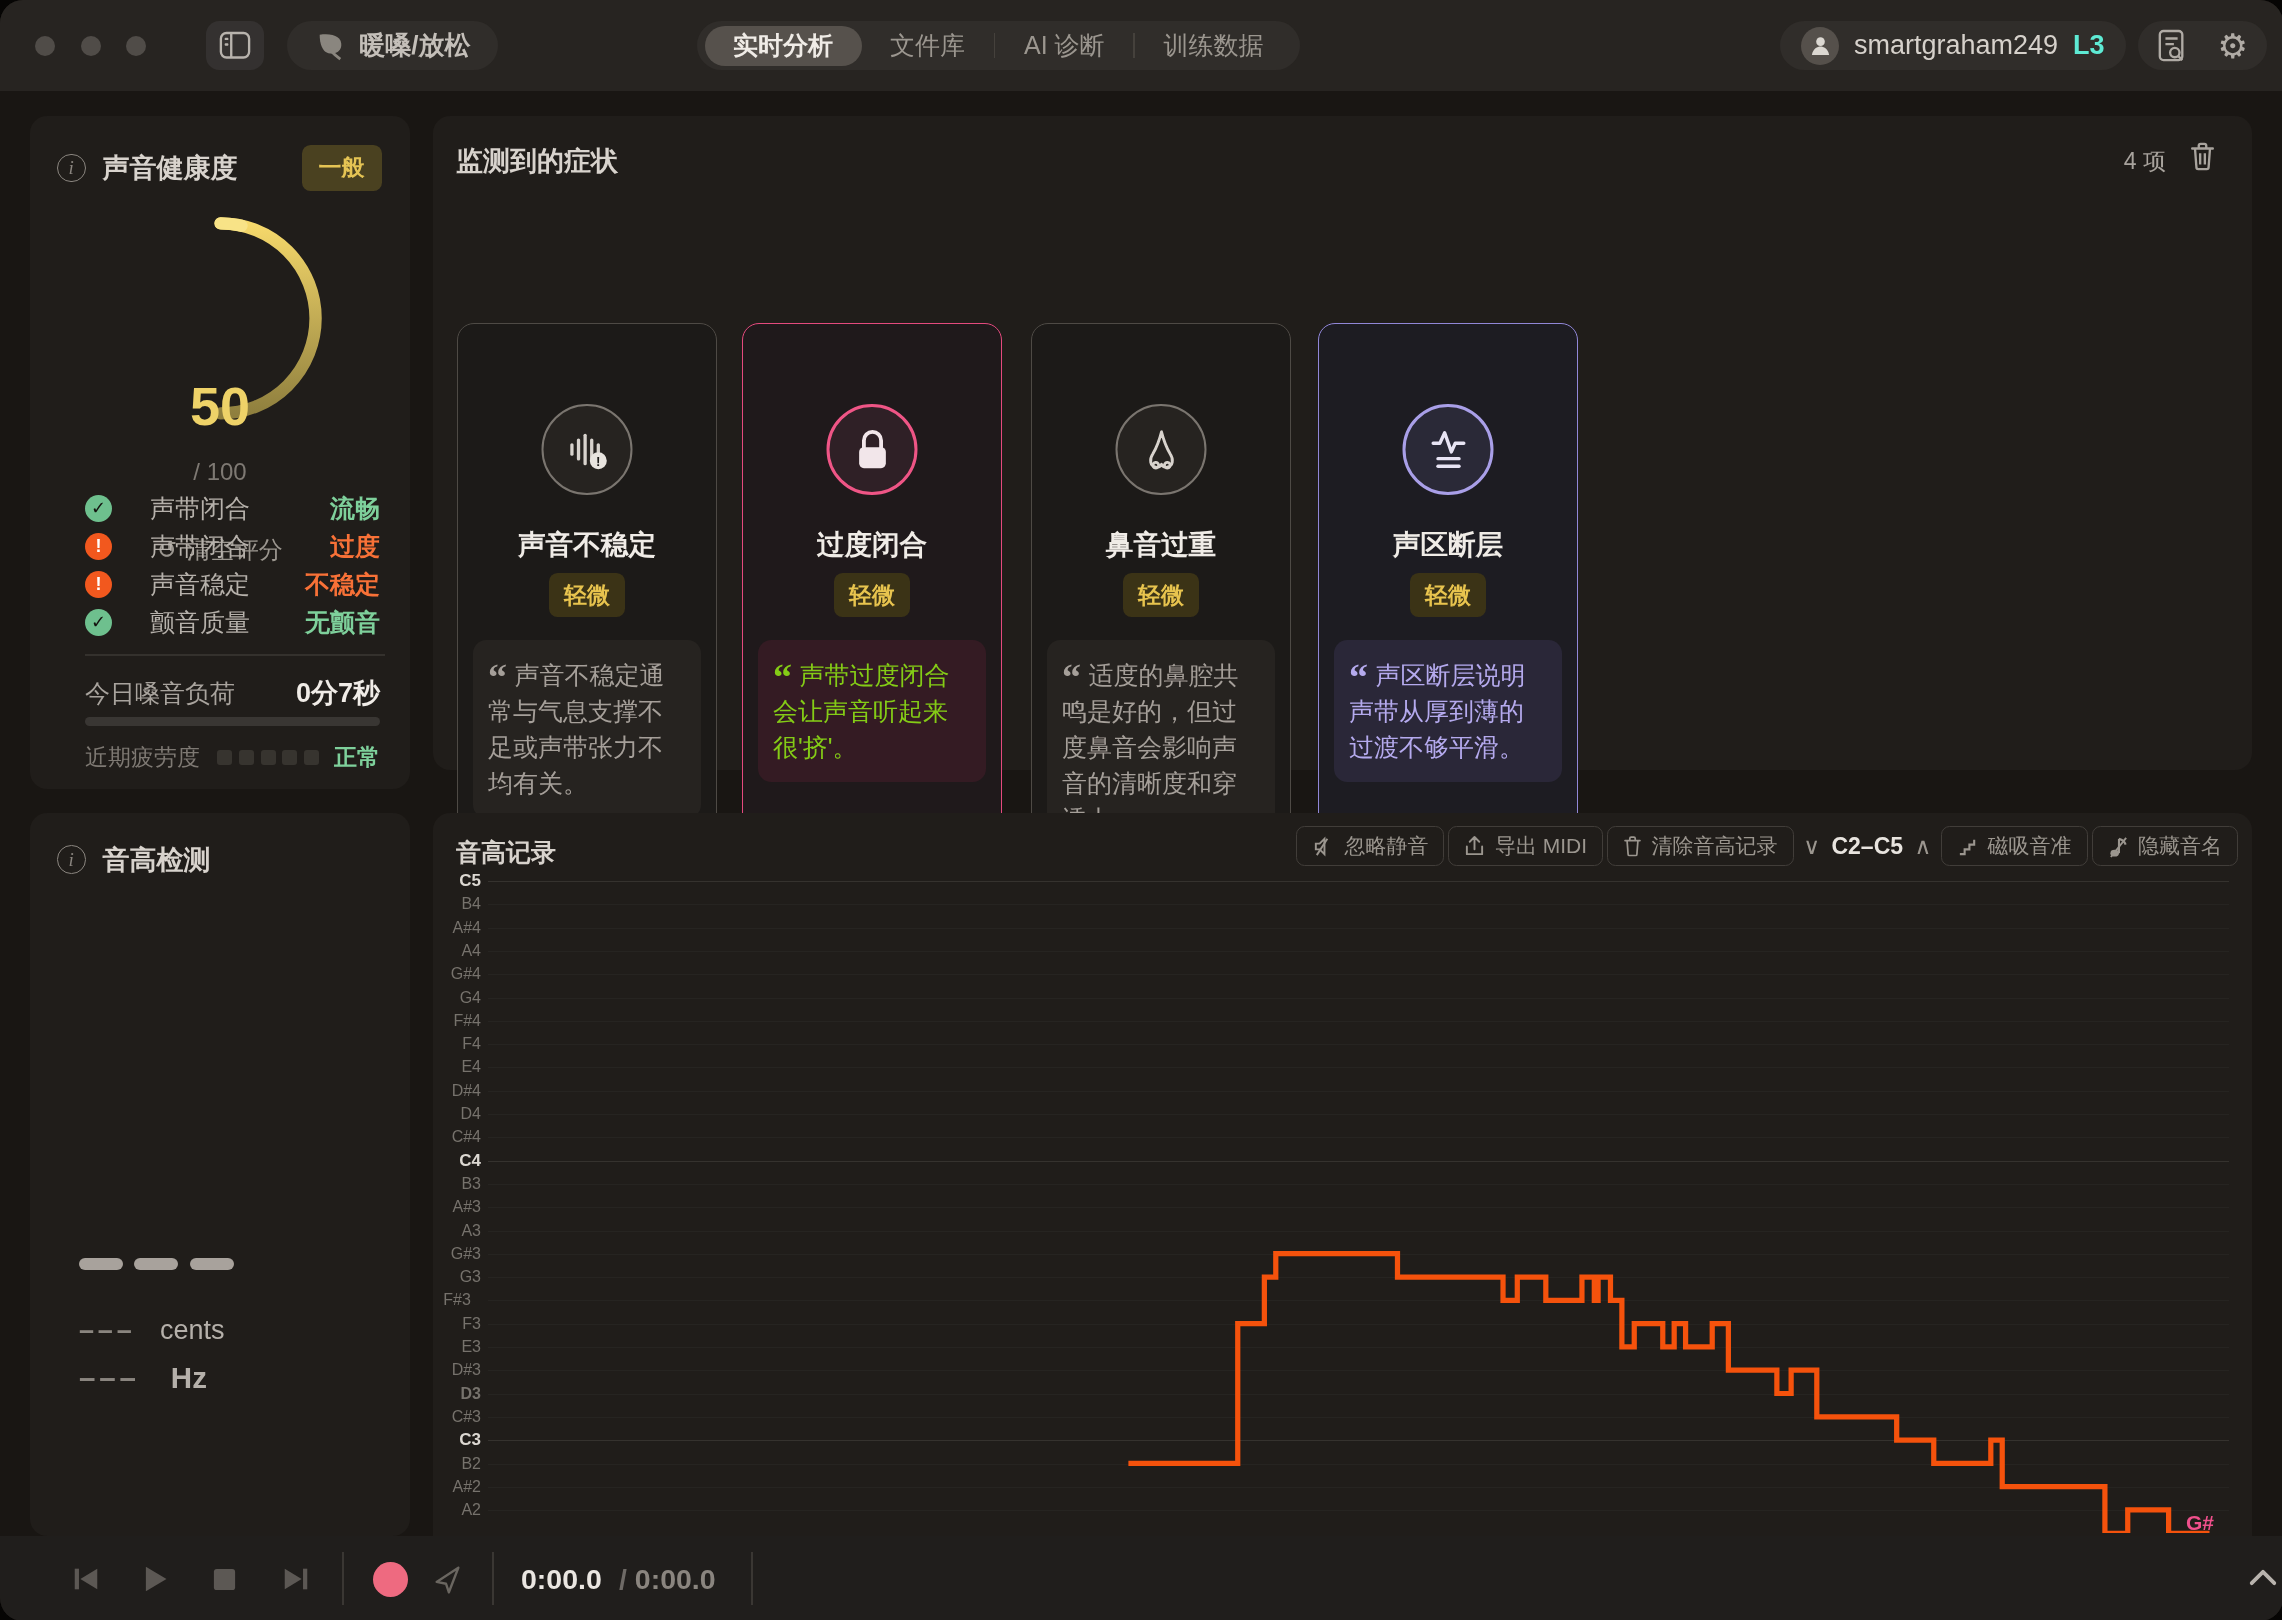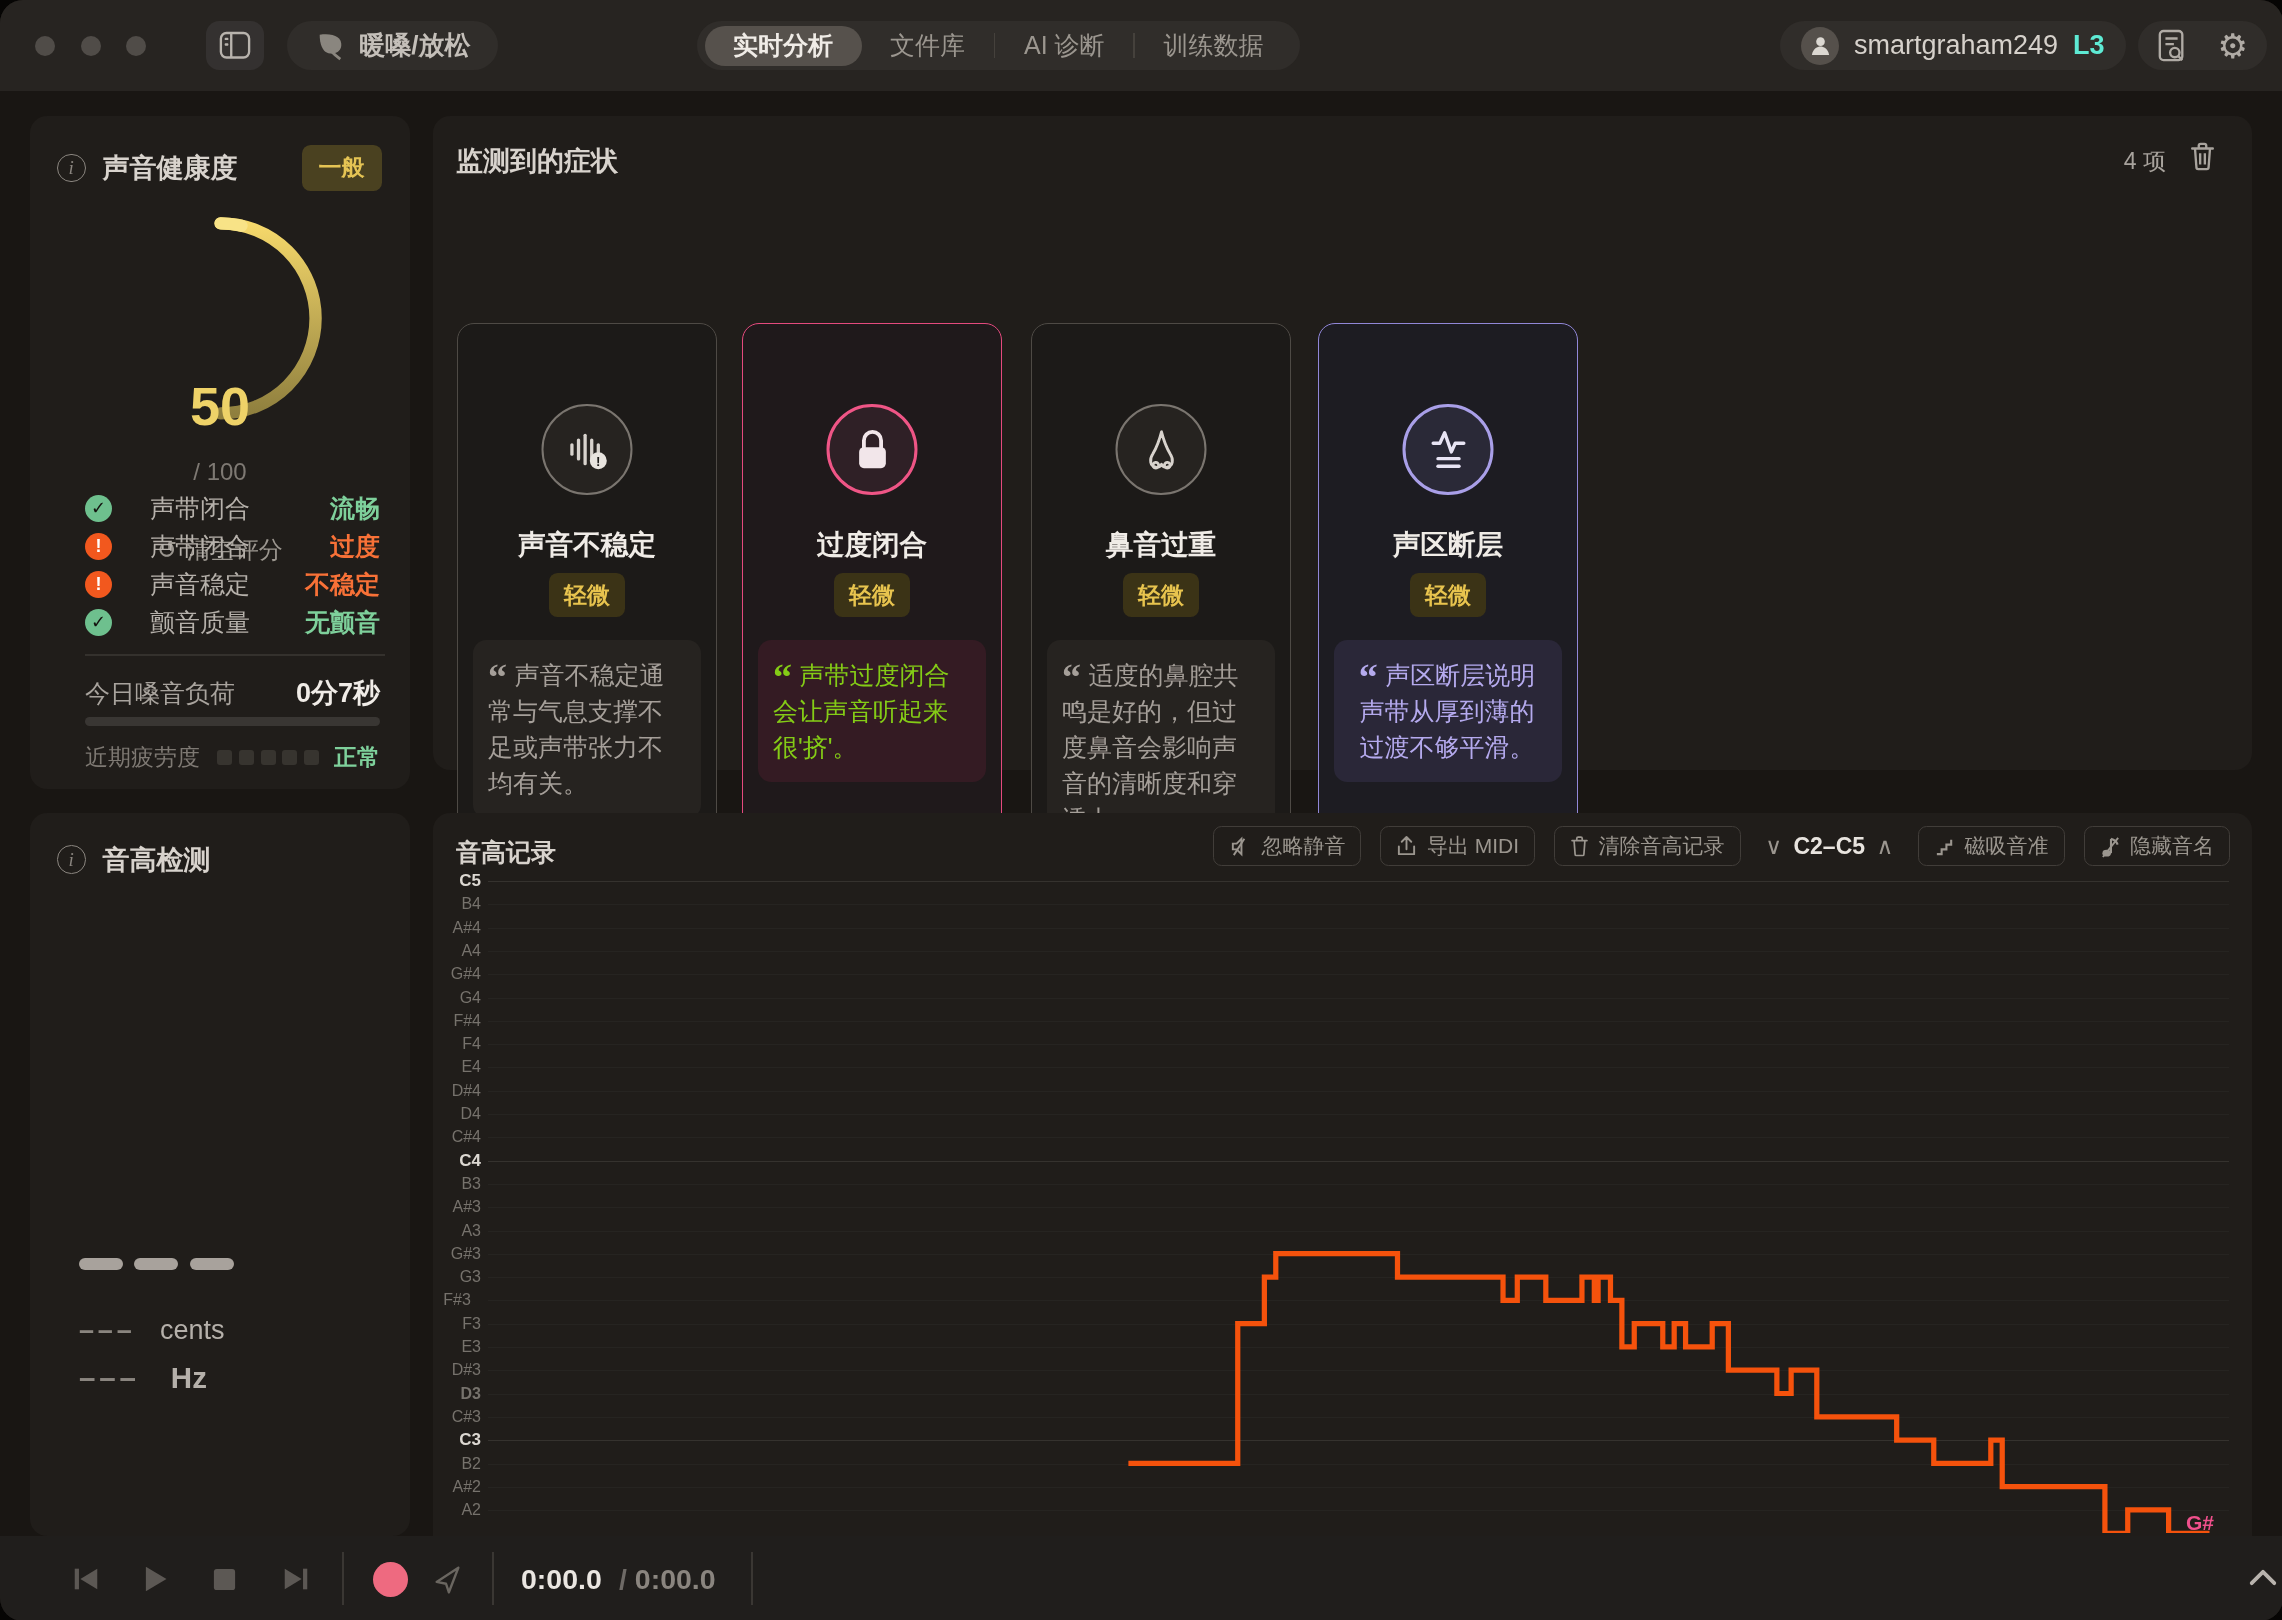--- a/index.html
+++ b/index.html
@@ -36,21 +36,21 @@
              display:flex;align-items:center;justify-content:center;border:2.4px solid #7a756f;background:#262320;}
   .card.pink .card-icon{border:3.3px solid #ef5586;background:#2f2026;}
   .card.purple .card-icon{border:3.3px solid #a99fe8;background:#2a2937;}
   .card-title{position:absolute;top:202px;width:100%;text-align:center;font-size:27.6px;font-weight:bold;color:#f0ece7;}
   .sev-badge{position:absolute;top:249px;left:50%;transform:translateX(-50%);background:#3b3316;color:#e8c44e;
              font-size:23px;font-weight:bold;padding:6.7px 15px;border-radius:8.6px;}
   .quote{position:absolute;left:15px;right:15px;top:316px;border-radius:13.3px;background:#262320;color:#a59f99;
          font-size:25px;line-height:36px;padding:17px 17px 17px 15px;}
   .quote .qm{font-family:"Liberation Serif",serif;font-weight:bold;font-size:38px;line-height:19px;vertical-align:-5.7px;margin-right:7.6px;}
   .card.pink .quote{background:#341b23;color:#84cc16;}
-  .card.purple .quote{background:#2a2738;color:#b5aaee;text-align:center;}
+  .card.purple .quote{background:#2a2738;color:#b5aaee;}
   
   .tb-btn{display:inline-flex;align-items:center;gap:9.5px;height:40px;padding:0 15px;border:1.9px solid #413d39;
           border-radius:8.6px;color:#9b968f;font-size:21px;white-space:nowrap;}
   
   .note-label{position:absolute;width:48px;text-align:right;font-size:16px;color:#76726c;line-height:19px;}
   .note-label.c{color:#dcd8d2;font-weight:bold;font-size:17px;}
   .gridline{position:absolute;height:1px;background:#262421;width:100%;}
   .gridline.c{background:#35322e;}
   
   #bottombar{position:absolute;left:0;top:1536px;width:2283px;height:85px;background:#201e1c;}
@@ -267,21 +267,21 @@
       <div class="sev-badge">轻微</div>
       <div class="quote"><span class="qm">“</span><span>声区断层说明声带从厚到薄的过渡不够平滑。</span></div>
     </div>
   </div>
 
   <div class="panel" style="left:433px;top:813px;width:1819px;height:723px;border-radius:17px 17px 0 0">
     <div class="abs" style="left:23px;top:23px">
       <span class="panel-title" style="font-size:25px">音高记录</span>
     </div>
 
-    <div class="abs" style="right:22px;top:13.3px;display:flex;align-items:center;gap:19px">
+    <div class="abs" style="right:14px;top:13.3px;display:flex;align-items:center;gap:4px">
       <span class="tb-btn">
         <svg width="23" height="23" viewBox="0 0 24 24">
           <path d="M4 9 h4 l5-5 v16 l-5-5 H4 Z" fill="none" stroke="#9b968f" stroke-width="2"></path>
           <line x1="16" y1="4" x2="5" y2="21" stroke="#9b968f" stroke-width="2"></line>
         </svg>
         <span>忽略静音</span>
       </span>
       <span class="tb-btn">
         <svg width="21" height="23" viewBox="0 0 22 24">
           <path d="M11 2 v13 M6 7 l5-5 5 5 M3 12 v8 h16 v-8" fill="none" stroke="#9b968f" stroke-width="2" stroke-linecap="round" stroke-linejoin="round"></path>

